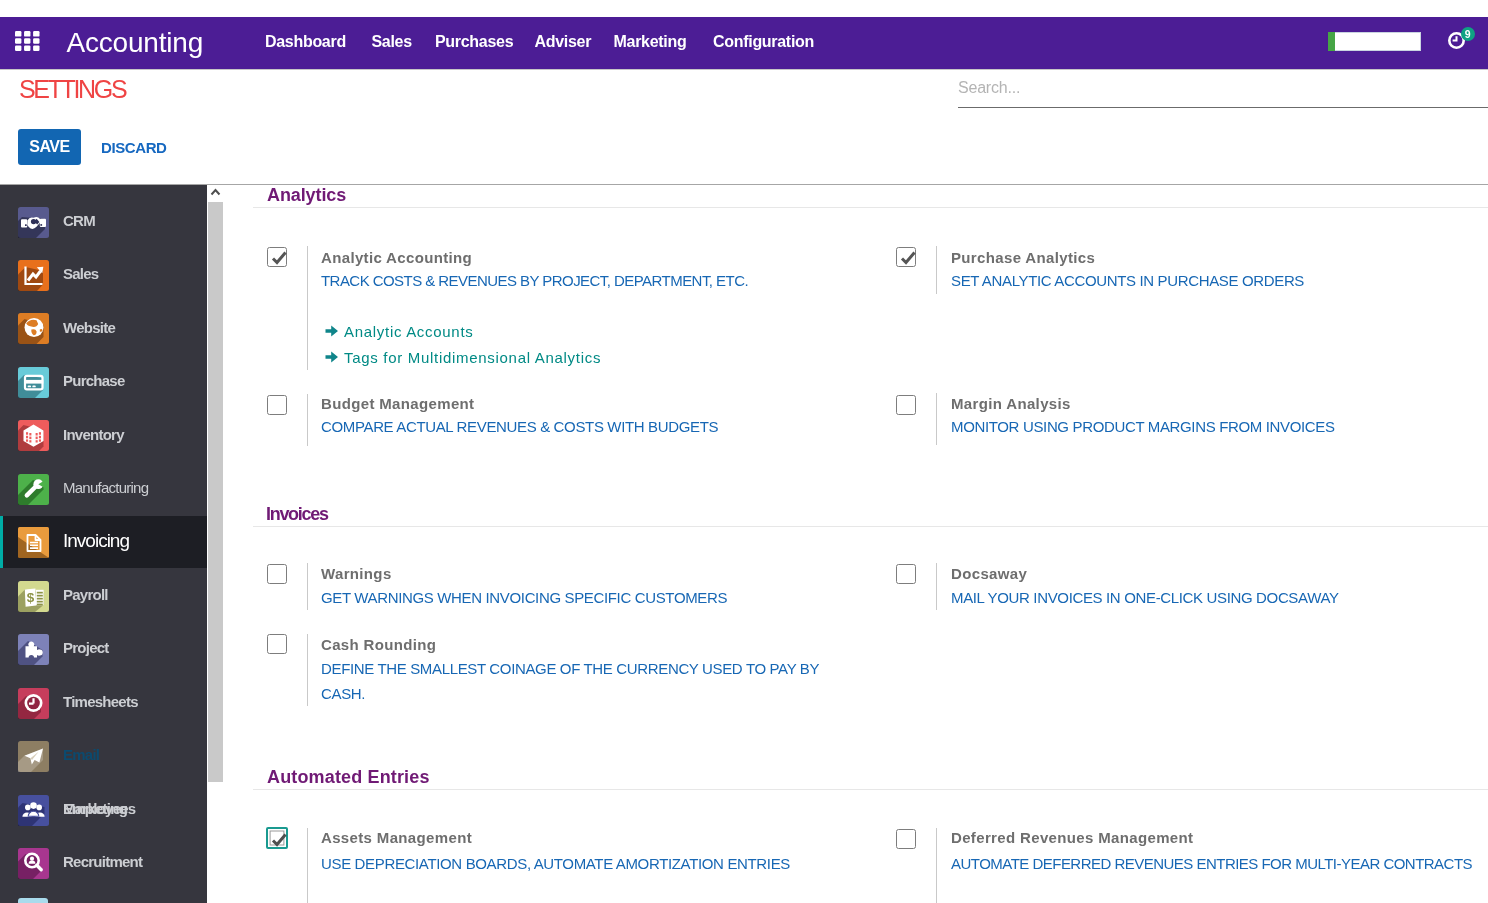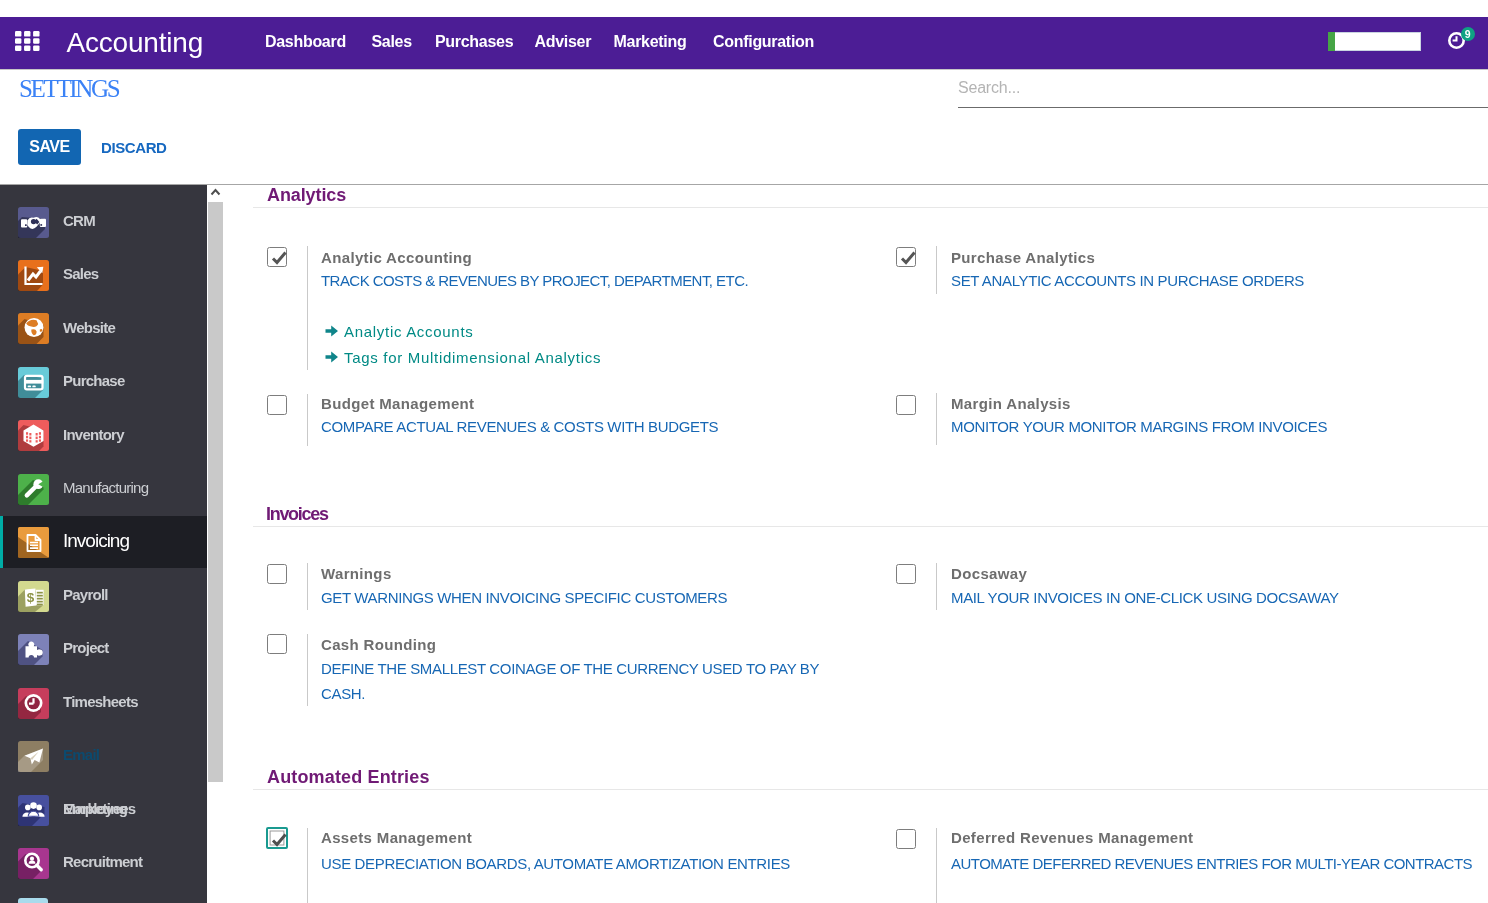--- a/index.html
+++ b/index.html
@@ -10,21 +10,21 @@
   
   #nav { position:absolute; left:0; top:17px; width:1488px; height:53px;
     background:#4c1d95; border-bottom:1px solid #c6c6c6; }
   #nav .title { position:absolute; left:66.5px; top:10.2px; color:#fff;
     font-size:28px; line-height:32px; letter-spacing:-0.2px; }
   .mitem { position:absolute; top:16px; color:#fff; font-size:16px;
     font-weight:600; letter-spacing:-0.3px; line-height:18px; }
 
   
   .h-settings { position:absolute; left:19px; top:74.9px; font-size:25px;
-    line-height:28px; letter-spacing:-2.35px; color:#3b82f6;font-family:Liberation Serif, serif; }
+    line-height:28px; letter-spacing:-2.35px; color:#ef4444; }
   .search-ph { position:absolute; left:958px; top:79px; font-size:16px;
     line-height:18px; color:#b4b4b4; letter-spacing:-0.2px; }
   .search-line { position:absolute; left:958px; top:107px; width:530px;
     height:1px; background:#6b6b6b; }
   .btn-save { position:absolute; left:18px; top:129px; width:63px; height:36px;
     background:#1266b2; border-radius:3px; color:#fff; font-size:16px;
     font-weight:600; letter-spacing:-0.5px; text-align:center; line-height:36px; }
   .btn-discard { position:absolute; left:101px; top:139px; color:#1668c0;
     font-size:15px; font-weight:600; letter-spacing:-0.4px; line-height:17px; }
   .head-sep { position:absolute; left:0; top:184px; width:1488px; height:1px;
@@ -288,21 +288,21 @@
   <div class="idesc" style="left:951px;top:272.4px">SET ANALYTIC ACCOUNTS IN PURCHASE ORDERS</div>
 
   <div class="cb" style="left:267.4px;top:394.5px"></div>
   <div class="vline" style="left:307px;top:394px;height:52px"></div>
   <div class="ilabel" style="left:321px;top:394.7px">Budget Management</div>
   <div class="idesc" style="left:321px;top:418.4px">COMPARE ACTUAL REVENUES &amp; COSTS WITH BUDGETS</div>
 
   <div class="cb" style="left:896px;top:394.5px"></div>
   <div class="vline" style="left:936px;top:393px;height:52px"></div>
   <div class="ilabel" style="left:951px;top:394.7px">Margin Analysis</div>
-  <div class="idesc" style="left:951px;top:418.4px">MONITOR YOUR MONITOR MARGINS FROM INVOICES</div>
+  <div class="idesc" style="left:951px;top:418.4px">MONITOR USING PRODUCT MARGINS FROM INVOICES</div>
 
   <div class="h2" style="left:266px;top:504.4px;letter-spacing:-1.3px">Invoices</div>
   <div class="hr" style="top:526px"></div>
 
   <div class="cb" style="left:267.4px;top:563.5px"></div>
   <div class="vline" style="left:307px;top:563px;height:47px"></div>
   <div class="ilabel" style="left:321px;top:565.2px">Warnings</div>
   <div class="idesc" style="left:321px;top:588.9px">GET WARNINGS WHEN INVOICING SPECIFIC CUSTOMERS</div>
 
   <div class="cb" style="left:896px;top:563.5px"></div>

